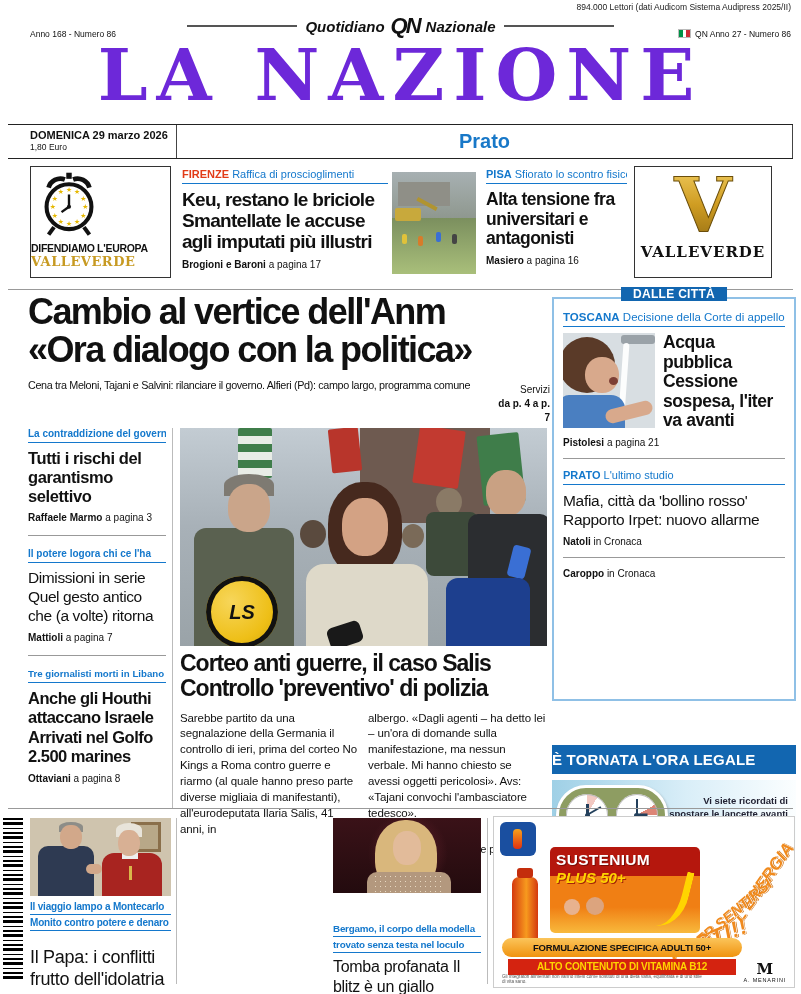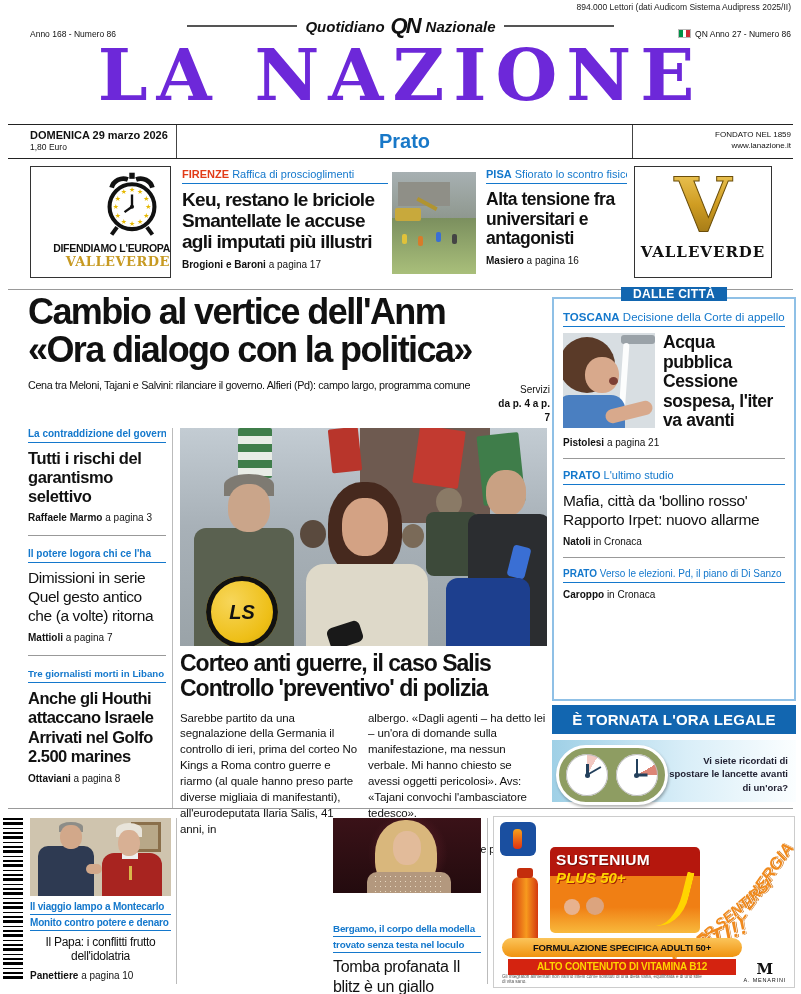--- a/index.html
+++ b/index.html
@@ -35,21 +35,21 @@
   .kick { display:block; color:#1478cc; font-size:11px; border-bottom:1.5px solid #1478cc;
           padding-bottom:3px; margin-bottom:6px; white-space:nowrap; overflow:hidden; }
   .kick .tag { font-weight:bold; }
   .kick .tag-red { font-weight:bold; color:#e23b17; }
   .kline { display:block; color:#1478cc; font-size:10px; font-weight:bold; border-bottom:1.5px solid #1478cc;
            padding-bottom:2px; margin-bottom:2px; white-space:nowrap; overflow:hidden; letter-spacing:-0.2px; }
   .byline { font-size:10px; margin-top:6px; }
   .byline .auth { font-weight:bold; }
 
   
-  .clockad { position:absolute; top:166px; left:30px; width:141px; height:112px; border:1px solid #333; text-align:right; padding-top:3px; background:#fff; }
+  .clockad { position:absolute; top:166px; left:30px; width:141px; height:112px; border:1px solid #333; text-align:left; padding-top:3px; background:#fff; }
   .clockad .l1 { font-size:10.5px; font-weight:bold; letter-spacing:-0.3px; }
   .clockad .l2 { font-size:13px; font-weight:bold; font-family:"DejaVu Serif",serif; color:#c79a22; letter-spacing:0.5px; }
   .firenze { position:absolute; top:168px; left:182px; width:206px; }
   .hl-f { font-size:19px; font-weight:bold; letter-spacing:-0.7px; line-height:1.1; }
   .stripphoto { position:absolute; top:172px; left:392px; width:84px; height:102px; }
   .pisa { position:absolute; top:168px; left:486px; width:141px; }
   .hl-p { font-size:17.5px; font-weight:bold; letter-spacing:-0.5px; line-height:1.12; }
   .vlogo { position:absolute; top:166px; left:634px; width:138px; height:112px; border:1px solid #333; text-align:center; padding-top:2px; background:#fff; }
   .vlogo .brand { font-family:"DejaVu Serif",serif; font-weight:bold; font-size:15px; letter-spacing:1px; color:#111; margin-top:-2px; }
 
@@ -89,39 +89,39 @@
   .rbox .sep { border-top:1px solid #999; margin:10px 0; }
   .rrow { display:flex; gap:8px; margin-top:2px; }
   .ph-child { width:92px; height:95px; flex:none; position:relative; overflow:hidden; background:#d8dee2; }
   .hl-tos { font-size:17.5px; font-weight:bold; letter-spacing:-0.4px; line-height:1.12; }
   .hl-maf { font-size:15.5px; font-weight:normal; letter-spacing:-0.3px; line-height:1.25; }
   .hl-fdi { font-size:17.5px; font-weight:bold; letter-spacing:-0.4px; line-height:1.15; }
   .ph-man { width:88px; height:95px; flex:none; position:relative; overflow:hidden; background:linear-gradient(#8d9298,#6f747a); }
 
   
   .ora { position:absolute; top:705px; left:552px; width:244px; }
-  .ora .banner { background:#1266b0; color:#fff; font-weight:bold; font-size:15px; text-align:center; padding:6px 0; letter-spacing:0.2px; }
+  .ora .banner { background:#1266b0; color:#fff; font-weight:bold; font-size:15px; padding:6px 0; letter-spacing:0.2px;margin-top:40px; }
   .ora .illus { margin-top:6px; height:62px; display:flex; background:linear-gradient(90deg,#9fd0e6 0%,#d9eef8 55%,#fbfeff 100%); }
   .capsule { width:112px; height:60px; margin:5px 0 0 4px; background:#8e9d62; border:3px solid #fff; border-radius:32px;
              display:flex; align-items:center; justify-content:space-evenly; box-shadow:1px 2px 3px rgba(0,0,0,.3); flex:none; }
   .clk { width:42px; height:42px; border-radius:50%; position:relative; box-shadow:inset 0 0 0 1px #bbb; }
   .clk1 { background:conic-gradient(#f2c9c2 0 30deg,#fff 30deg 360deg); }
   .clk2 { background:conic-gradient(#fff 0 60deg,#dd8576 60deg 90deg,#fff 90deg 360deg); }
   .hand { position:absolute; left:50%; top:50%; background:#23405c; transform-origin:50% 100%; }
   .h-h { width:3px; height:11px; margin:-11px 0 0 -1.5px; }
   .h-m { width:2px; height:16px; margin:-16px 0 0 -1px; }
   .clk .dot { position:absolute; left:50%; top:50%; width:5px; height:5px; margin:-2.5px; background:#23405c; border-radius:50%; }
   .ora .qtext { flex:1; text-align:right; font-size:9.5px; font-weight:bold; color:#223; padding:14px 8px 0 0; line-height:1.4; }
 
   
   .barcode { position:absolute; top:818px; left:3px; width:20px; height:163px;
              background:repeating-linear-gradient(180deg,#000 0 2px,#fff 2px 4px,#000 4px 7px,#fff 7px 10px,#000 10px 11px,#fff 11px 14px); }
   .papa { position:absolute; top:818px; left:30px; width:141px; }
   .ph-papa { width:141px; height:78px; position:relative; overflow:hidden; background:#cfc4ae; margin-bottom:5px; }
-  .hl-papa { font-size:12px; font-weight:normal; letter-spacing:-0.3px; line-height:1.2; margin-top:4px;text-align:center; }
+  .hl-papa { font-size:18px; font-weight:normal; letter-spacing:-0.3px; line-height:1.2; margin-top:16px; }
   .vdiv2 { position:absolute; top:818px; left:176px; height:166px; border-left:1px solid #bbb; }
   .piacenza { position:absolute; top:818px; left:182px; width:145px; }
   .hl-pia { font-size:15.5px; font-weight:bold; letter-spacing:-0.5px; line-height:1.16; margin-top:4px; }
   .bergamo { position:absolute; top:818px; left:333px; width:148px; }
   .ph-berg { width:148px; height:75px; position:relative; overflow:hidden; background:linear-gradient(#3a1218,#230b0e); margin-bottom:5px; }
   .hl-berg { font-size:16px; font-weight:normal; letter-spacing:-0.3px; line-height:1.25; margin-top:4px; }
   .vdiv3 { position:absolute; top:818px; left:487px; height:166px; border-left:1px solid #bbb; }
 
   
   .ad { position:absolute; top:816px; left:493px; width:302px; height:172px; border:1px solid #ccc; background:#fff; overflow:hidden; }
@@ -237,24 +237,20 @@
 
   <div class="masthead">LA NAZIONE</div>
 
   <div class="datebar">
     <div class="dl-left">
       <div class="dl-date">DOMENICA 29 marzo 2026</div>
       <div class="dl-price">1,80 Euro</div>
     </div>
     <div class="dl-center">
       <div class="dl-city">Prato</div>
-    </div>
-    <div class="dl-right">
-      <div>FONDATO NEL 1859</div>
-      <div>www.lanazione.it</div>
     </div>
   </div>
 
   <div class="clockad">
     <svg width="76" height="68" viewBox="0 0 100 100">
       <path d="M20 26 A18 18 0 0 1 44 14" stroke="#111" stroke-width="7" fill="none"></path>
       <path d="M80 26 A18 18 0 0 0 56 14" stroke="#111" stroke-width="7" fill="none"></path>
       <rect x="46" y="4" width="8" height="9" fill="#111"></rect>
       <circle cx="50" cy="54" r="33" fill="#fff" stroke="#111" stroke-width="6"></circle>
       <line x1="28" y1="84" x2="20" y2="95" stroke="#111" stroke-width="6"></line>
@@ -416,21 +412,20 @@
 
     <div>
       <span class="kick"><span class="tag">PRATO</span> <span>L'ultimo studio</span></span>
       <div class="hl-maf">Mafia, città da 'bollino rosso' Rapporto Irpet: nuovo allarme</div>
       <div class="byline"><span class="auth">Natoli</span> <span>in Cronaca</span></div>
     </div>
 
     <div class="sep"></div>
 
     <div>
-      <span class="kick" style="font-size:10px;"><span class="tag">PRATO</span> <span>Verso le elezioni. Pd, il piano di Di Sanzo</span></span>
       <div class="byline"><span class="auth">Caroppo</span> <span>in Cronaca</span></div>
     </div>
   </div>
 
   <div class="ora">
     <div class="banner">È TORNATA L'ORA LEGALE</div>
     <div class="illus">
       <div class="capsule">
         <div class="clk clk1">
           <div class="hand h-h" style="transform:rotate(0deg);"></div>

